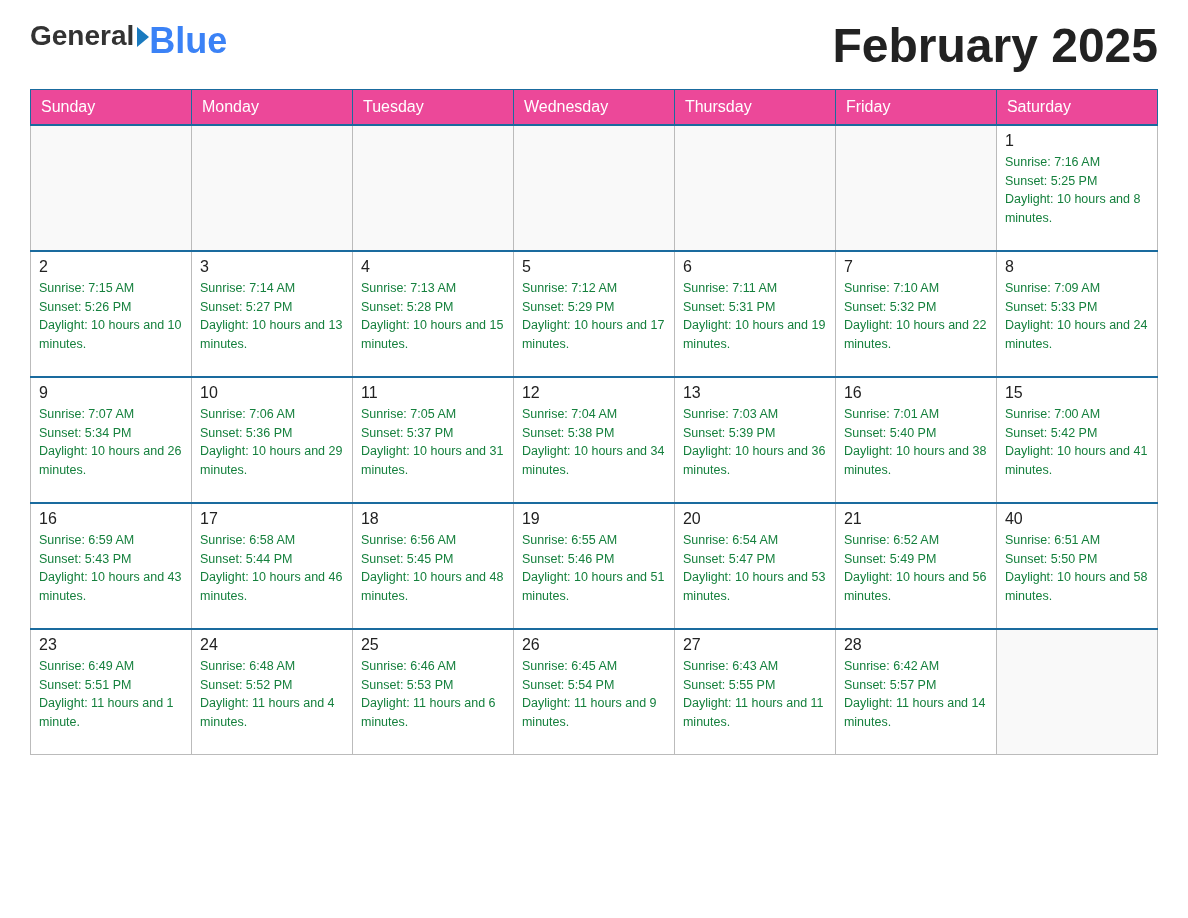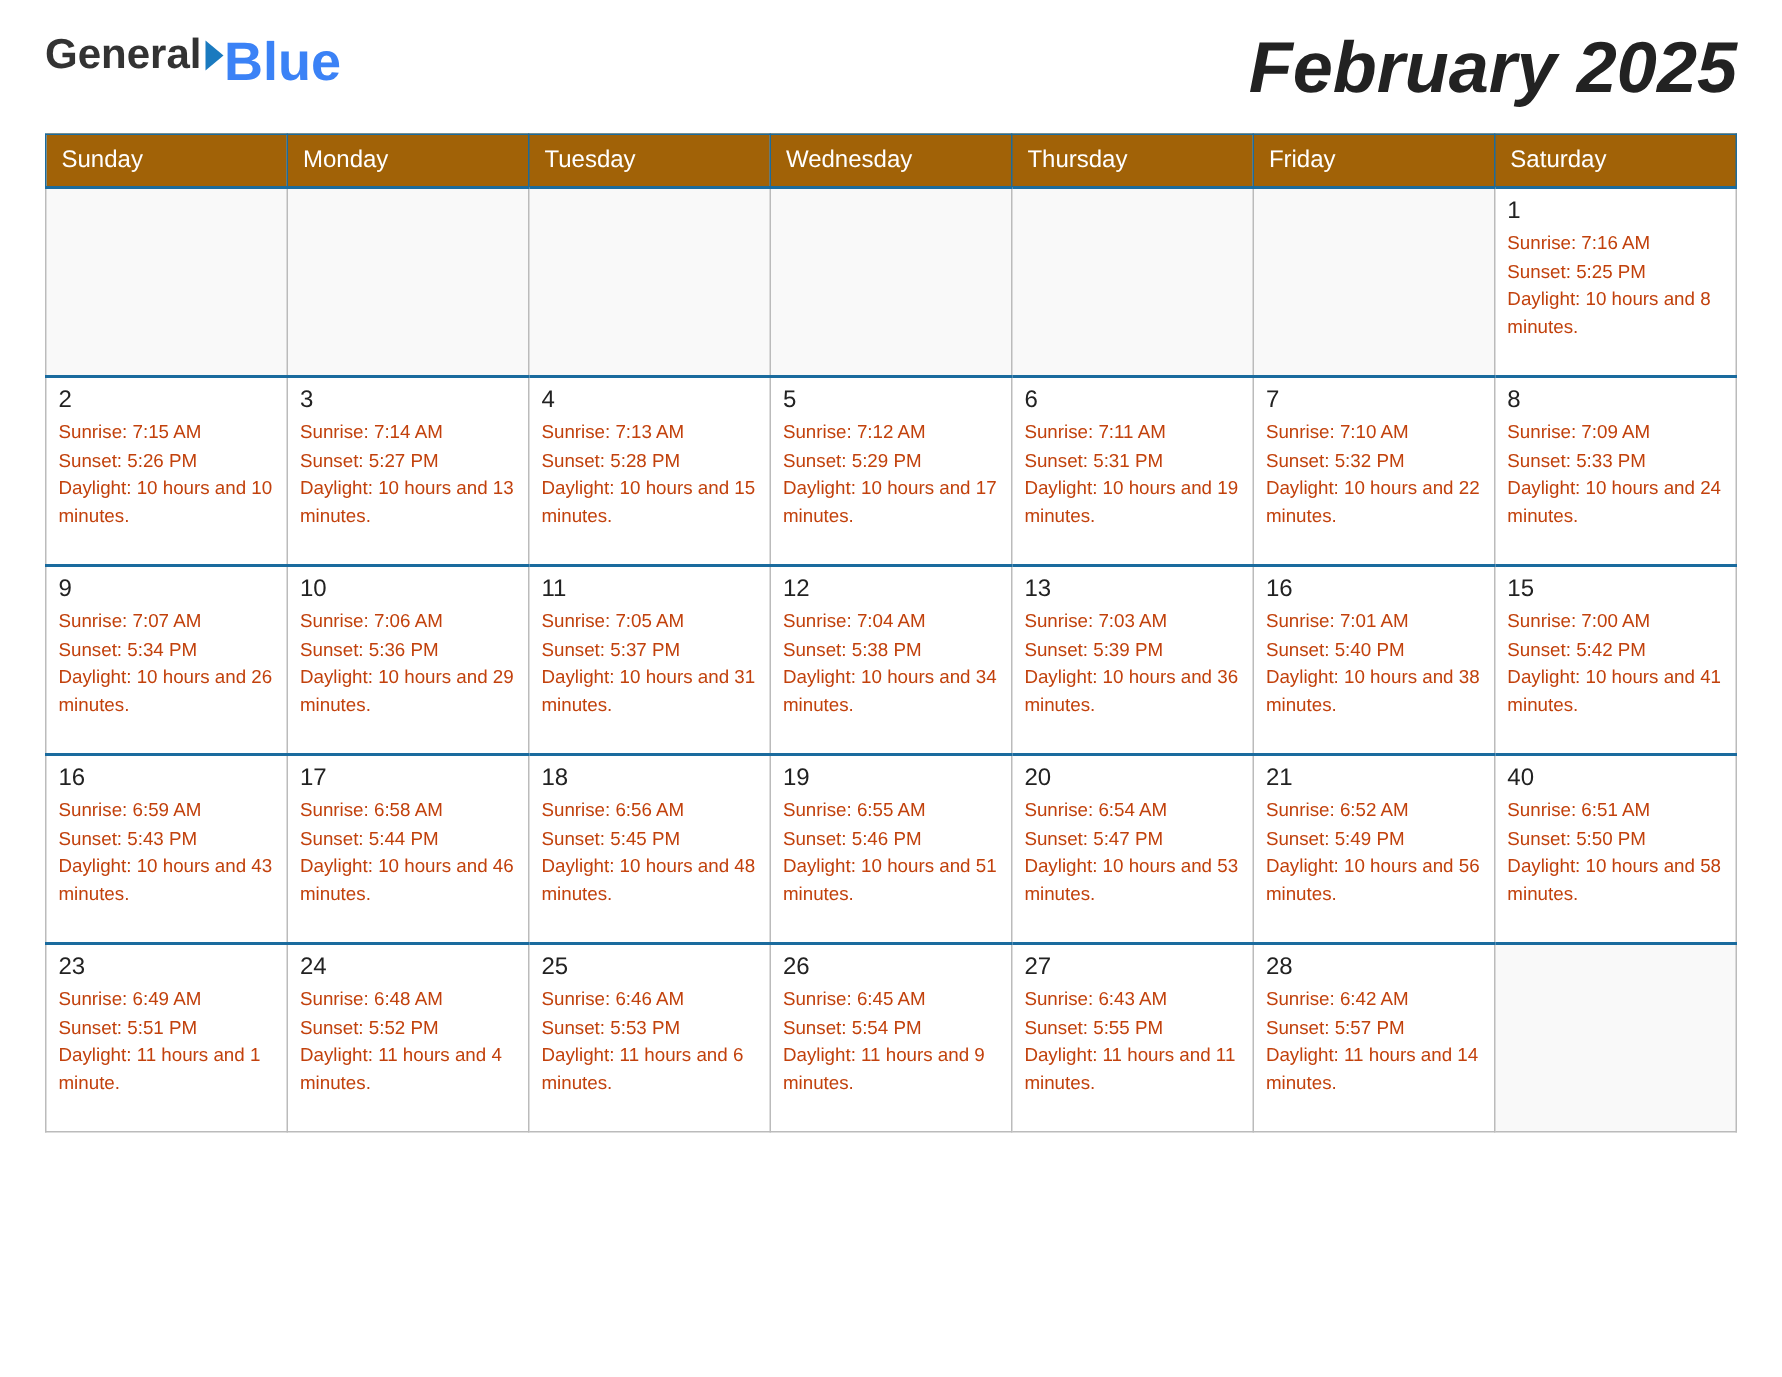--- a/index.html
+++ b/index.html
@@ -43,34 +43,33 @@
       margin-bottom: -2px;
     }
     .title-area {
       text-align: right;
     }
     .month-title {
       font-size: 48px;
       font-weight: bold;
       color: #222;
       line-height: 1.1;
-      font-style: italic;
     }
     .location-title {
       font-size: 20px;
       color: #333;
       margin-top: 4px;
     }
     .calendar {
       width: 100%;
       border-collapse: collapse;
       border: 1px solid #aaa;
     }
     .calendar th {
-      background-color: #a16207;
+      background-color: #ec4899;
       color: #fff;
       font-size: 16px;
       font-weight: normal;
       padding: 8px 10px;
       text-align: left;
       border: 1px solid #1a6b9e;
     }
     .calendar td {
       vertical-align: top;
       padding: 6px 8px;
@@ -87,21 +86,21 @@
     }
     .day-number {
       font-size: 16px;
       font-weight: normal;
       color: #222;
       display: block;
       margin-bottom: 3px;
     }
     .day-info {
       font-size: 12.5px;
-      color: #c2410c;
+      color: #15803d;
       line-height: 1.5;
     }
     .week-row td {
       border-top: 2px solid #1a6b9e;
     }
   </style>
 </head>
 <body>
 
 <div class="header">

